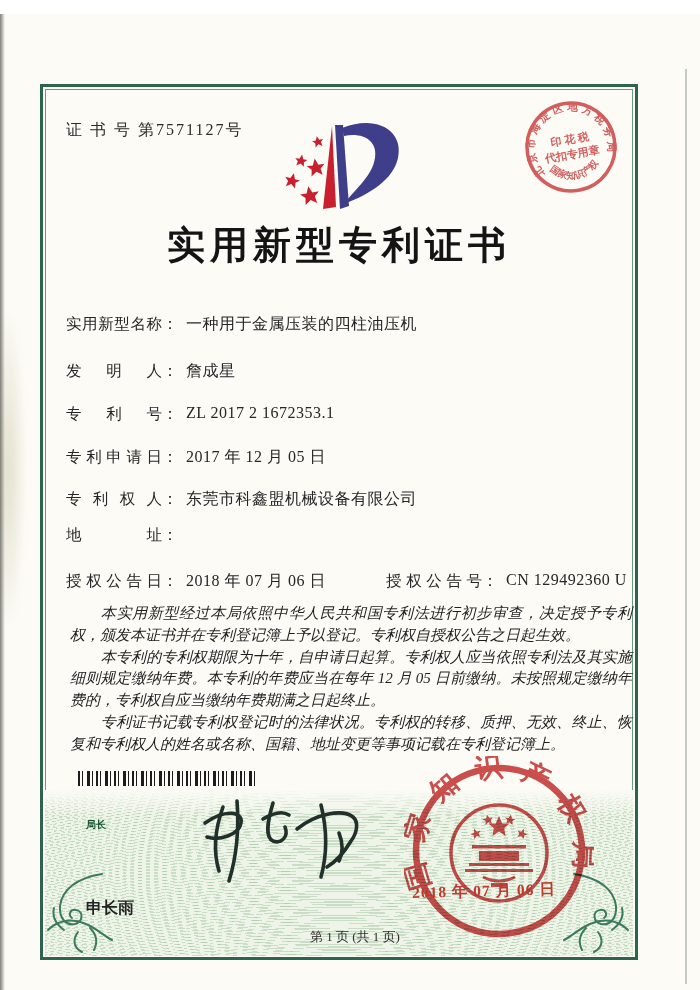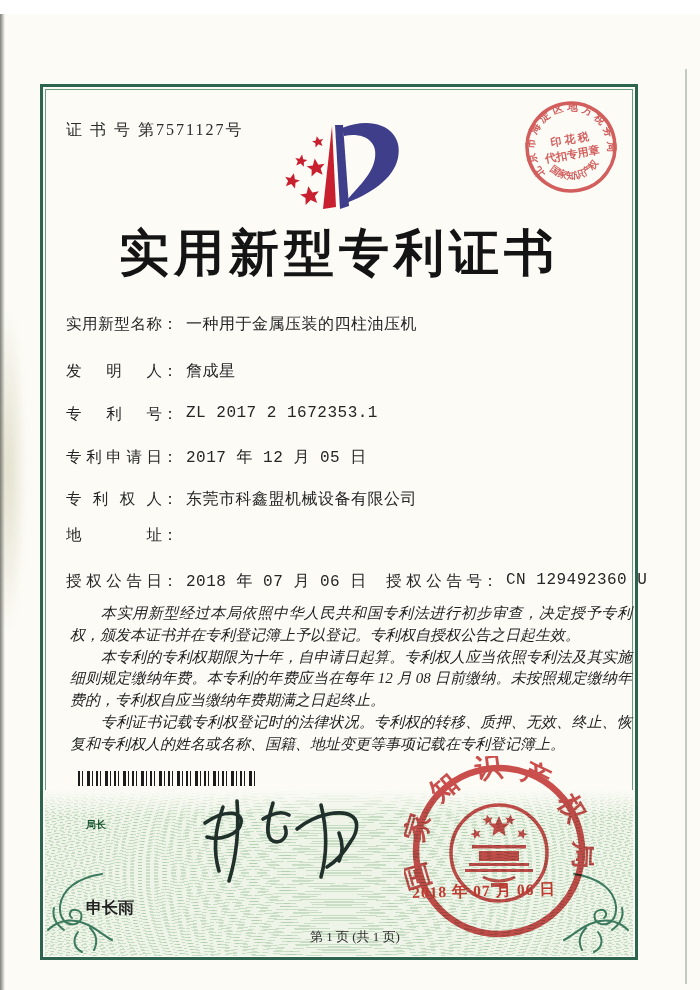--- a/index.html
+++ b/index.html
@@ -18,27 +18,27 @@
   
   .frame{position:absolute;left:40px;top:70px;width:598px;height:876px;
     box-sizing:border-box;border:3px solid #2c6450;}
   .frame-inner{position:absolute;inset:2px;border:1px solid #699b80;}
 
   .cert-no{position:absolute;left:66px;top:106px;font-size:16px;letter-spacing:2px;color:#2b2b2b;}
 
   .logo{position:absolute;left:266px;top:96px;}
 
   .title{position:absolute;left:40px;top:206px;width:598px;text-align:center;
-    font-size:50px;font-weight:700;letter-spacing:5px;color:#141414;}
+    font-size:38px;font-weight:700;letter-spacing:5px;color:#141414;}
 
   
   .row{position:absolute;display:flex;align-items:flex-start;font-size:16px;color:#262626;}
   .flabel{display:flex;justify-content:space-between;width:96px;font-size:15.5px;flex:none;}
   .colon{flex:none;margin-right:8px;}
-  .fval{letter-spacing:.5px;font-family:Liberation Mono, monospace;}
+  .fval{letter-spacing:.5px;}
   .addr-lines span{display:block;line-height:1.55;}
 
   
   .body-text{position:absolute;left:70px;top:589px;width:562px;z-index:2;}
   .body-text p{margin:0;text-indent:2.05em;font-size:15px;line-height:1.45;
     font-style:italic;color:#1e1e1e;text-align:justify;}
 
   .barcode{position:absolute;left:78px;top:757px;width:180px;height:15px;z-index:3;
     background:repeating-linear-gradient(90deg,#1c1c1c 0 2px,transparent 2px 4px,#1c1c1c 4px 5px,
       transparent 5px 9px,#1c1c1c 9px 12px,transparent 12px 14px,#1c1c1c 14px 15px,transparent 15px 18px);}
@@ -195,21 +195,21 @@
         <span>公</span>
         <span>告</span>
         <span>号</span>
       </span>
       <span class="colon">：</span>
     <span class="fval">CN 129492360 U</span>
   </div>
 
   <div class="body-text">
     <p>本实用新型经过本局依照中华人民共和国专利法进行初步审查，决定授予专利权，颁发本证书并在专利登记簿上予以登记。专利权自授权公告之日起生效。</p>
-    <p>本专利的专利权期限为十年，自申请日起算。专利权人应当依照专利法及其实施细则规定缴纳年费。本专利的年费应当在每年 12 月 08 日前缴纳。未按照规定缴纳年费的，专利权自应当缴纳年费期满之日起终止。</p>
+    <p>本专利的专利权期限为十年，自申请日起算。专利权人应当依照专利法及其实施细则规定缴纳年费。本专利的年费应当在每年 12 月 05 日前缴纳。未按照规定缴纳年费的，专利权自应当缴纳年费期满之日起终止。</p>
     <p>专利证书记载专利权登记时的法律状况。专利权的转移、质押、无效、终止、恢复和专利权人的姓名或名称、国籍、地址变更等事项记载在专利登记簿上。</p>
   </div>
 
   <div class="barcode"></div>
 
   <div class="guilloche"></div>
 
   <svg class="flourish" style="left:42px;top:856px;" width="72" height="88" viewBox="0 0 72 88">
     <g fill="none" stroke="#3c7a5e" stroke-width="2" stroke-linecap="round">
       <path d="M60,4 C34,8 20,20 18,36 C17,48 24,56 33,54 C41,52 42,41 34,40 C28,39 26,45 30,48"></path>

